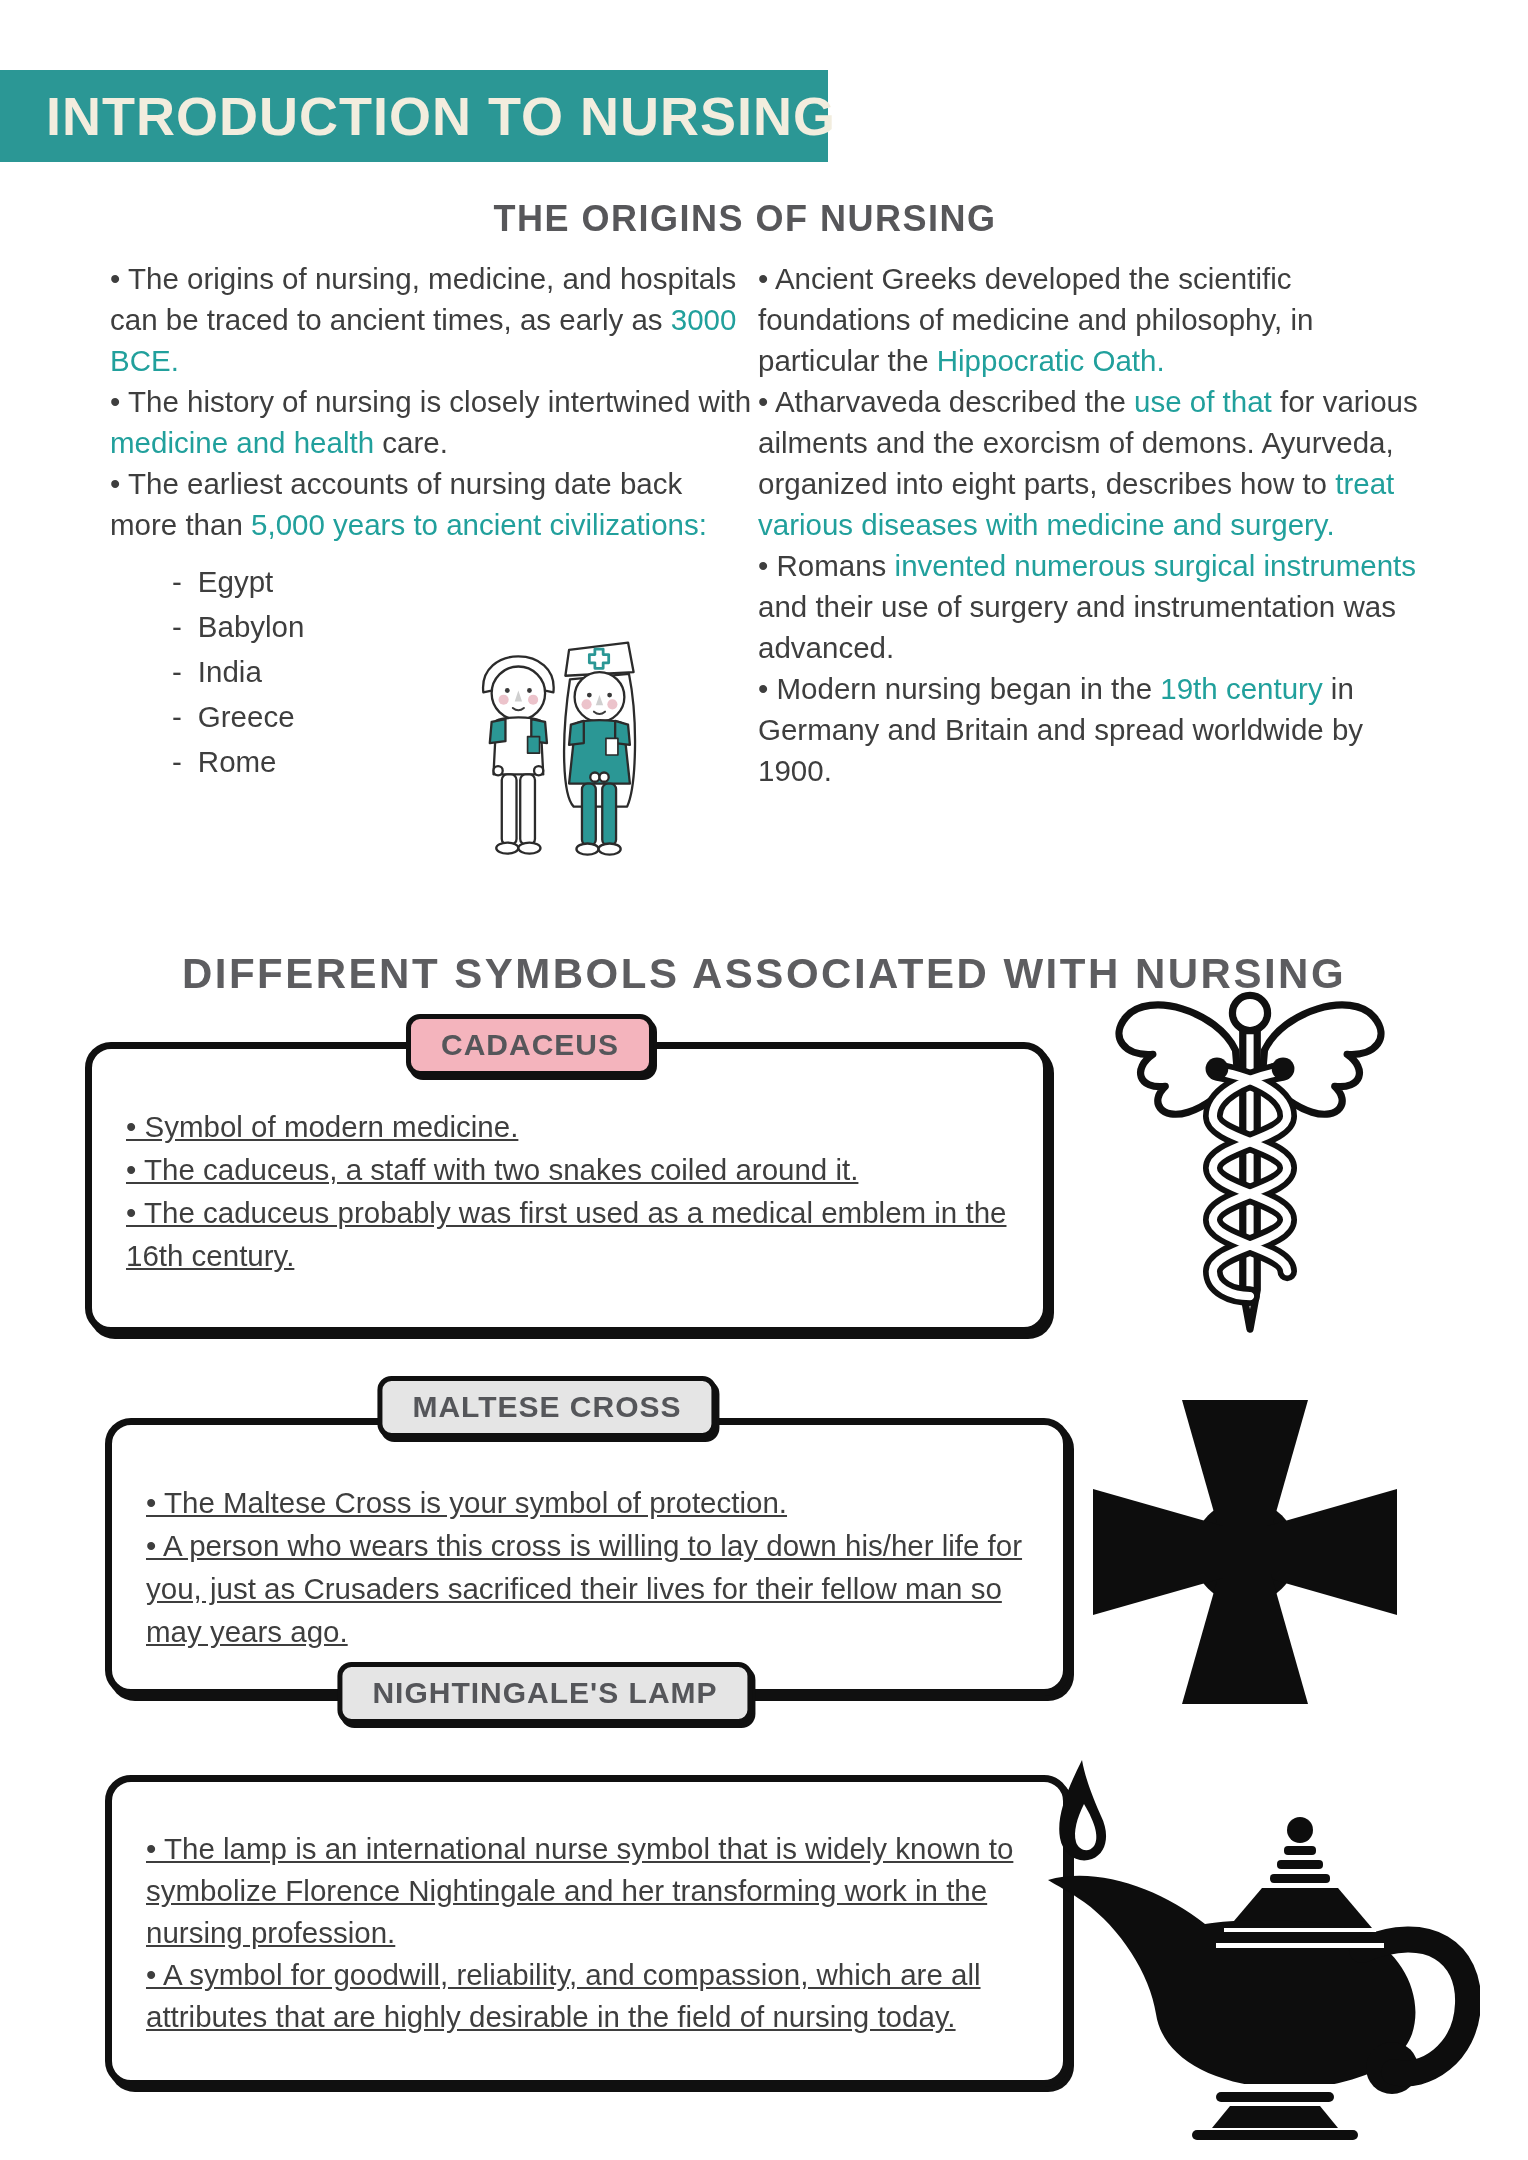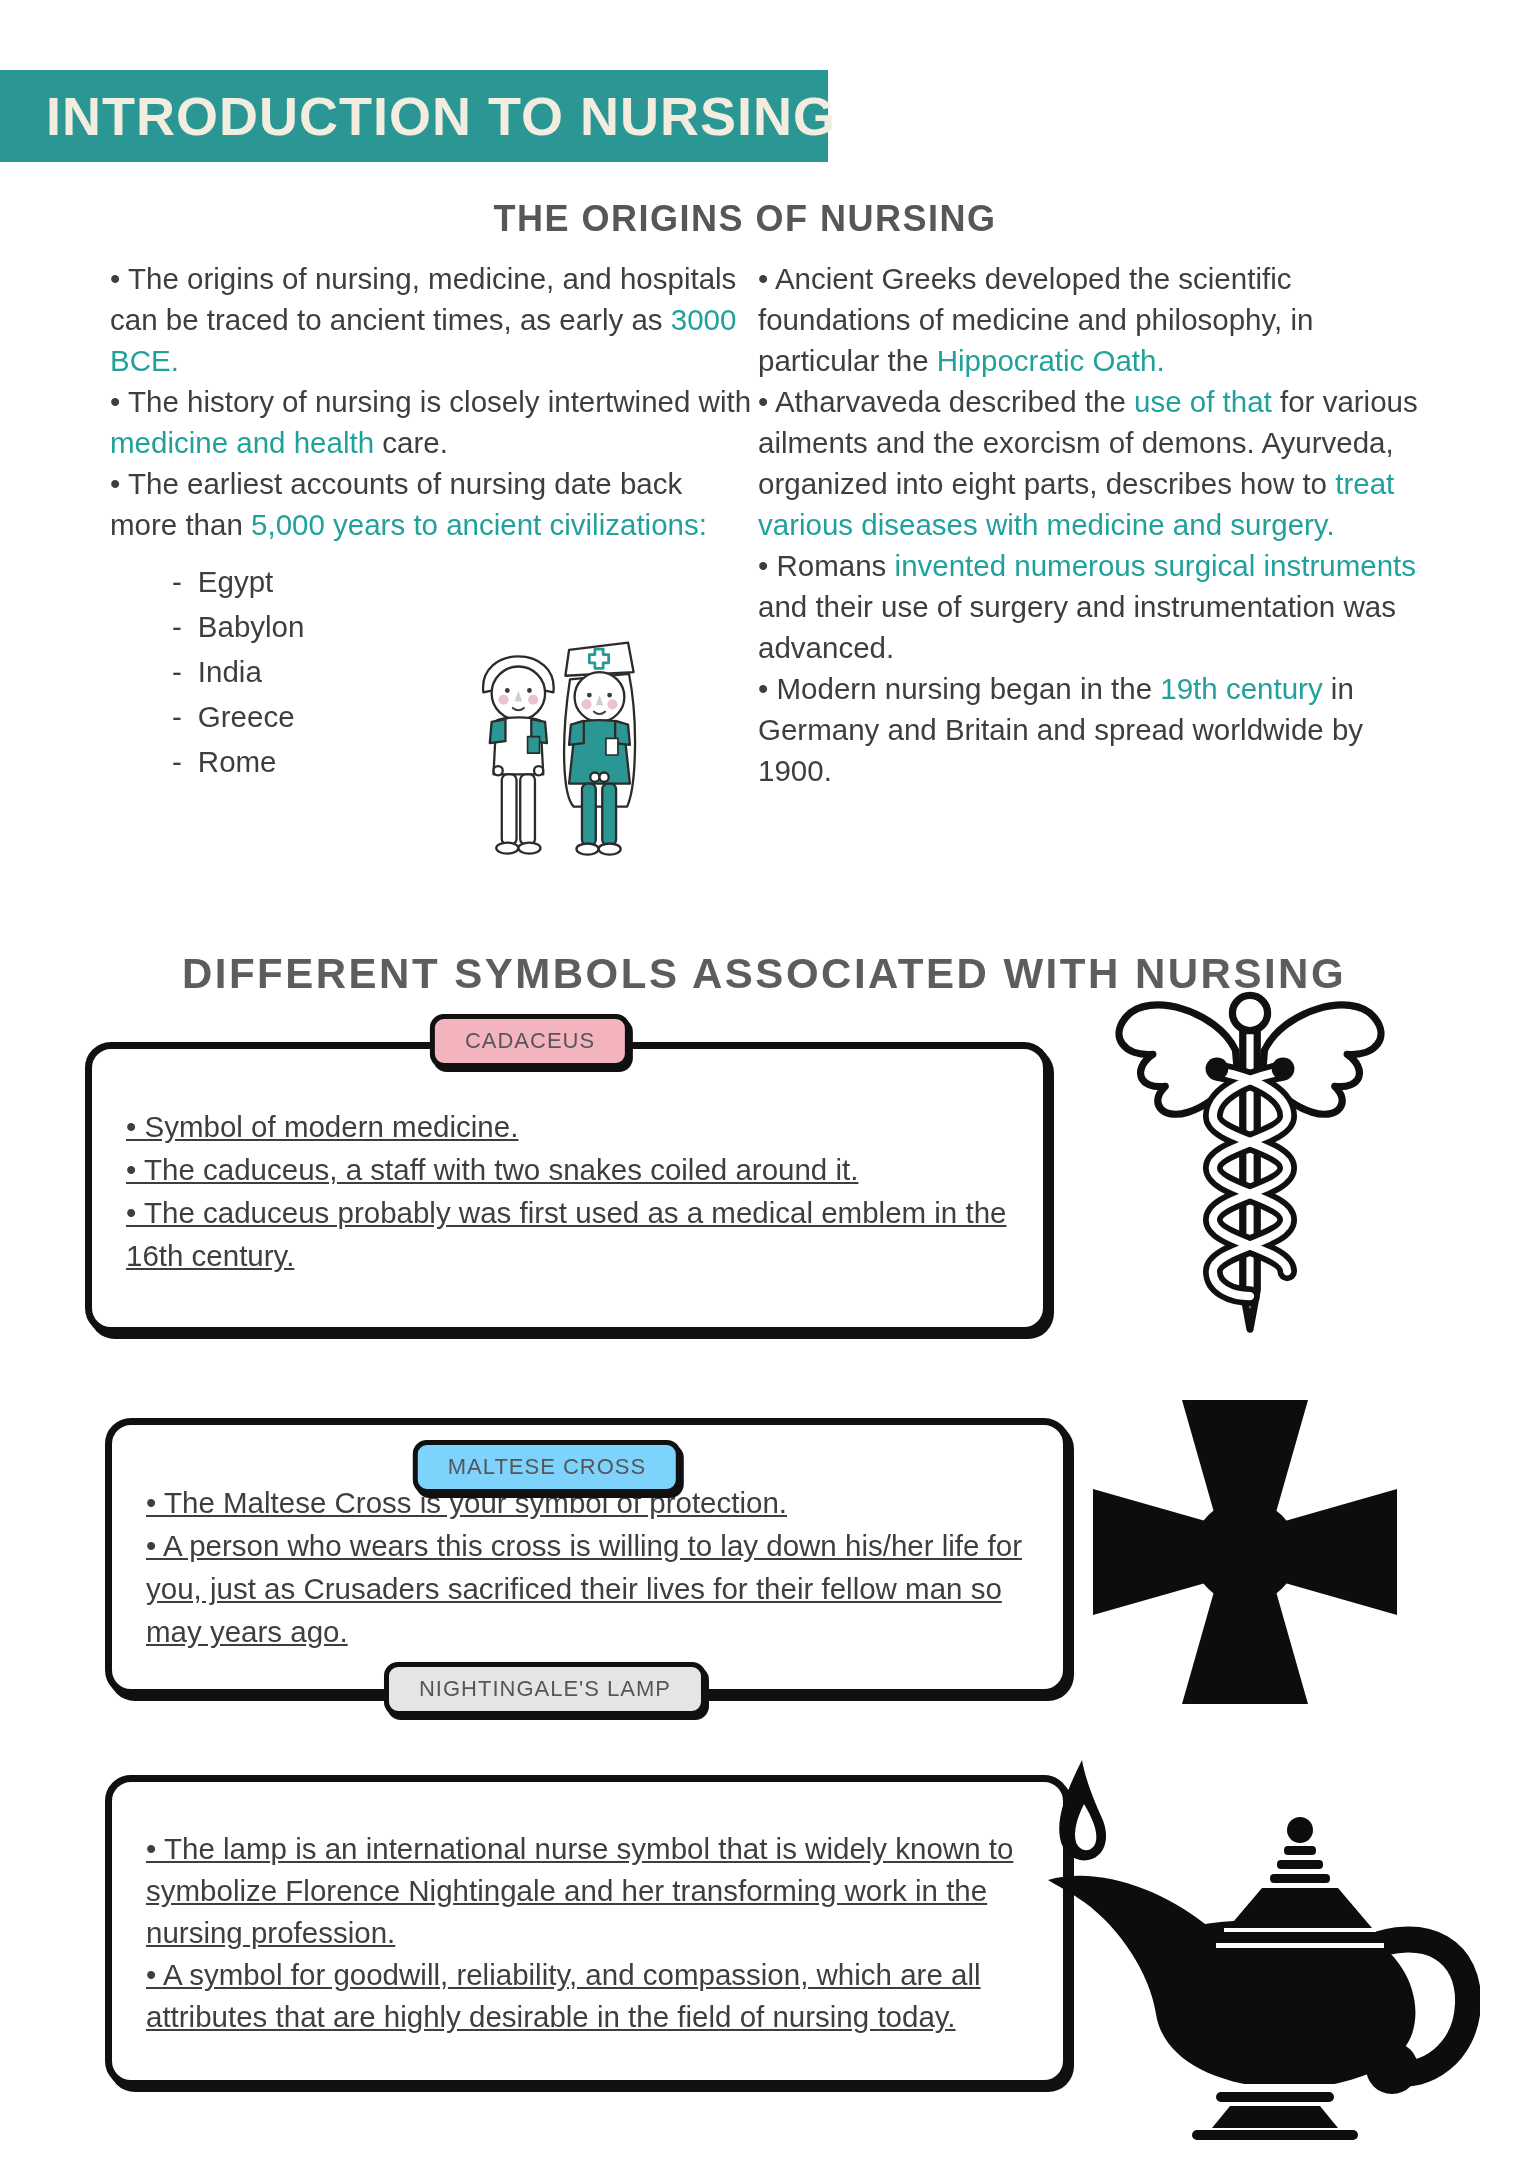--- a/index.html
+++ b/index.html
@@ -39,25 +39,25 @@
     box-shadow:4px 5px 0 #101010;box-sizing:border-box;
     font-size:29.5px;line-height:43px;color:#3e3e3e;text-decoration:underline;
   }
   .card p{margin:0;}
   .card-caduceus{left:85px;top:1042px;width:965px;height:292px;padding:56px 34px 0 34px;}
   .card-maltese{left:105px;top:1418px;width:965px;height:278px;padding:56px 34px 0 34px;}
   .card-nightingale{left:105px;top:1775px;width:965px;height:312px;padding:46px 34px 0 34px;line-height:42px;}
   .pill{
     position:absolute;transform:translateX(-50%);z-index:5;
     border:5px solid #101010;border-radius:14px;padding:9px 30px;
-    font-size:22px;font-weight:normal;letter-spacing:1px;color:#55565a;
+    font-size:30px;font-weight:bold;letter-spacing:1px;color:#55565a;
     box-shadow:3px 4px 0 #101010;white-space:nowrap;
   }
   .pill-caduceus{left:530px;top:1014px;background:#f4b4bd;}
-  .pill-maltese{left:547px;top:1440px;background:#7dd3fc;}
+  .pill-maltese{left:547px;top:1376px;background:#e5e5e5;}
   .pill-nightingale{left:545px;top:1662px;background:#e5e5e5;}
   
   .art{position:absolute;}
   .art-caduceus{left:1095px;top:982px;width:310px;}
   .art-maltese{left:1085px;top:1392px;width:320px;}
   .art-lamp{left:1000px;top:1752px;width:480px;}
   .art-nurses{left:452px;top:602px;width:212px;}
 </style>
 </head>
 <body>

